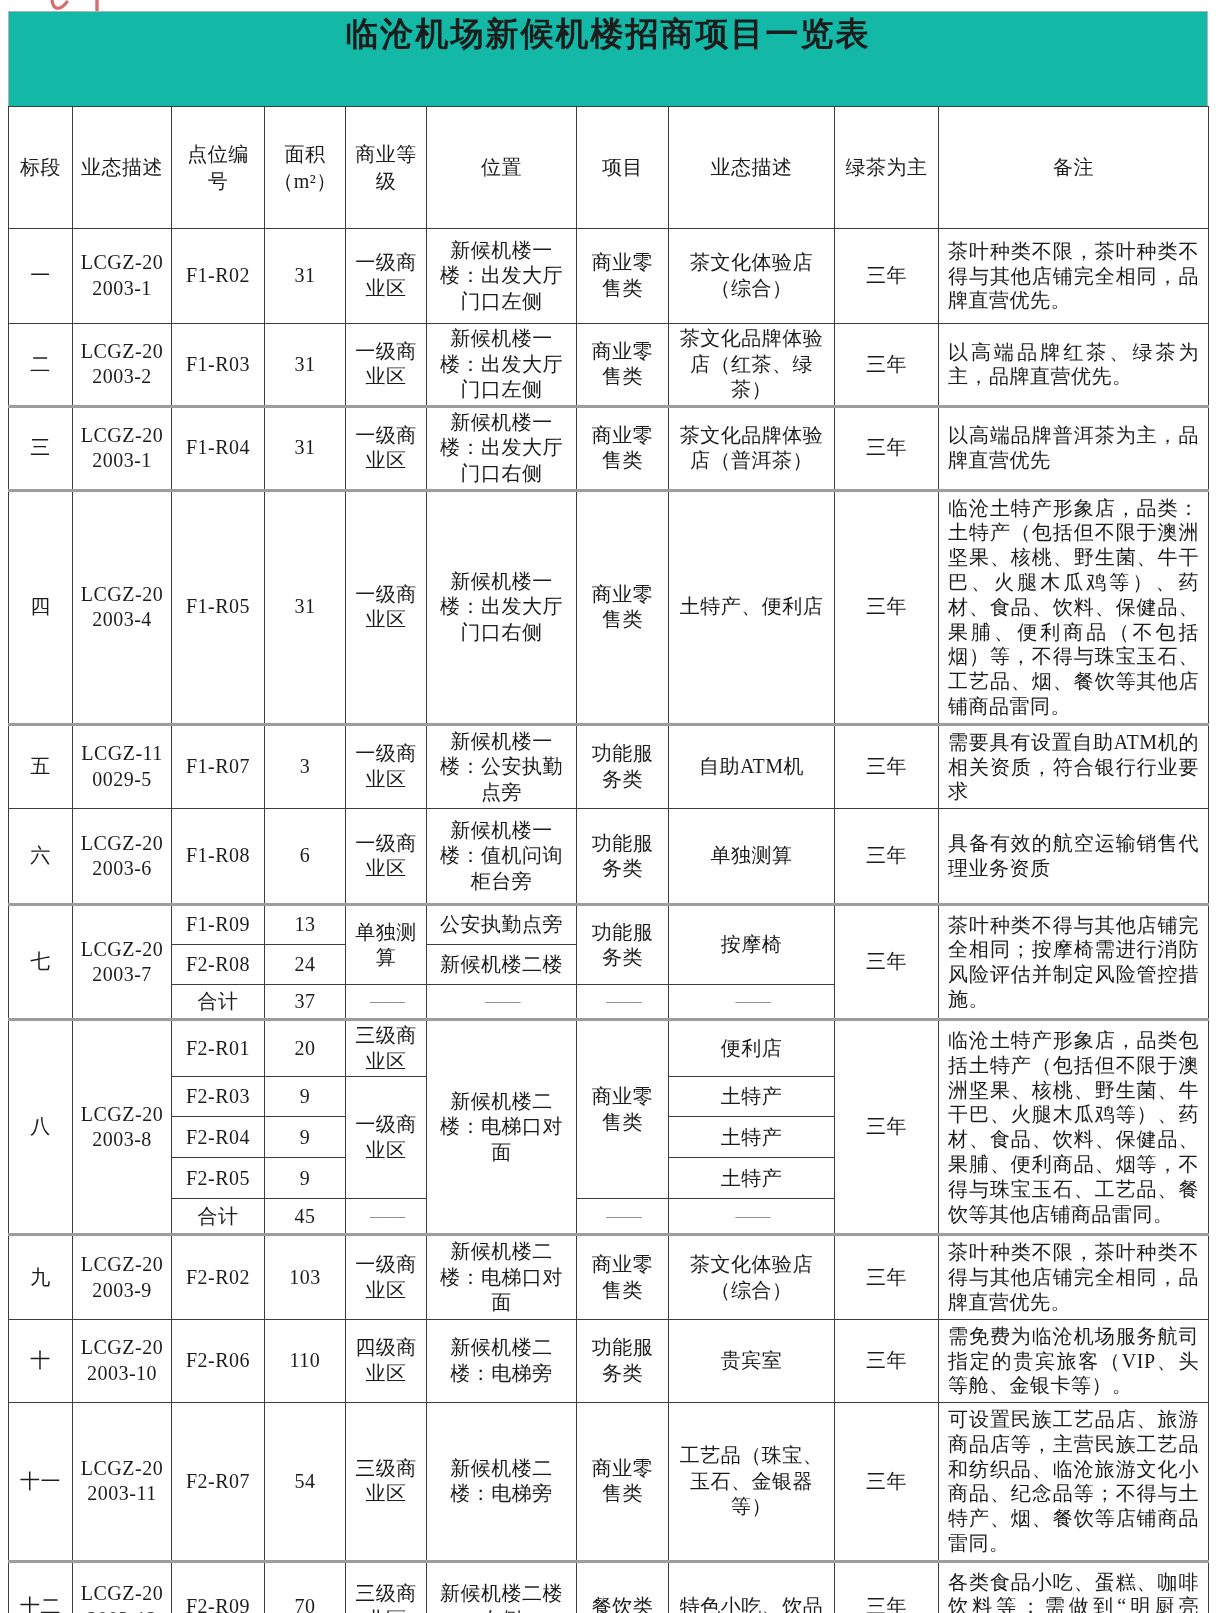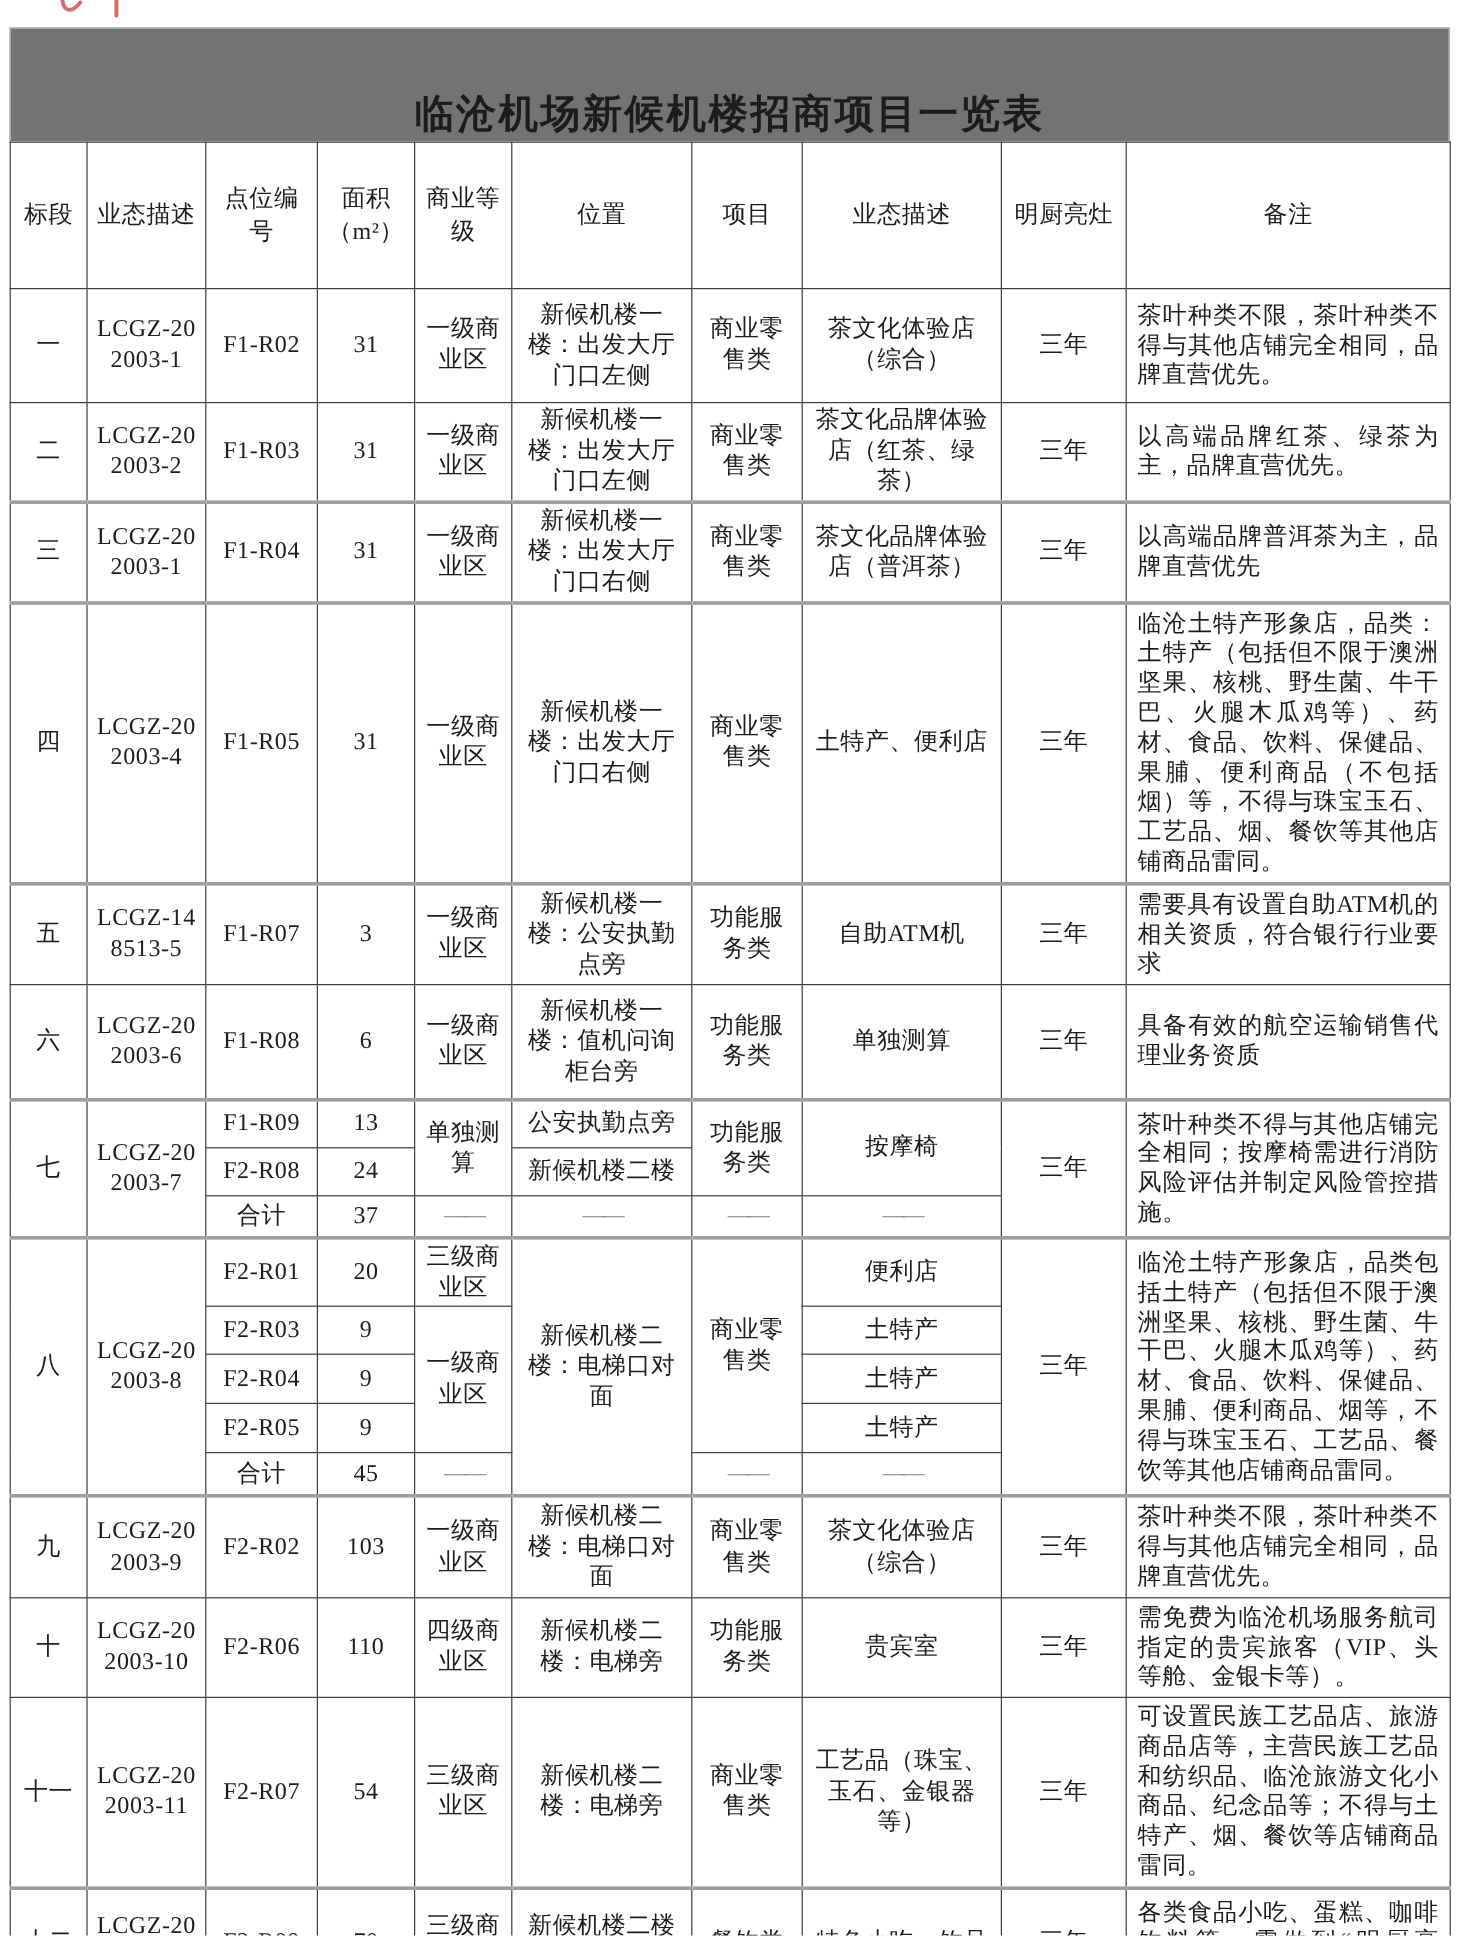--- a/index.html
+++ b/index.html
@@ -4,23 +4,22 @@
 <style>
   html,body { margin:0; padding:0; background:#ffffff; }
   body {
     width:1216px; height:1613px; position:relative;
     font-family:"Liberation Serif","DejaVu Serif",serif;
     color:#1c1c1c;
   }
   .doc { position:absolute; left:8px; top:11px; width:1200px; }
   .title-box {
     border:1px solid #b3b3b3; border-bottom:none;
-    height:94px; display:flex; align-items:flex-end; justify-content:center;
-    background:#737373;
-    margin-top:12px;
+    height:94px; display:flex; align-items:flex-start; justify-content:center;
+    background:#14b8a6;
   }
   .title-box h1 { margin:0; font-size:33px; font-weight:bold; letter-spacing:2px; }
   table {
     border-collapse:collapse; table-layout:fixed; width:1200px;
     font-size:20px; background:#fff;
   }
   td, th {
     border:1px solid #3d3d3d; text-align:center; vertical-align:middle;
     padding:2px 5px; line-height:1.28; word-break:break-all;
     font-weight:normal; white-space:pre-line; letter-spacing:0.5px;
@@ -68,21 +67,21 @@
       <th>业态描述</th>
       <th>点位编
 号</th>
       <th>面积
 （m²）</th>
       <th>商业等
 级</th>
       <th>位置</th>
       <th>项目</th>
       <th>业态描述</th>
-      <th>明厨亮灶</th>
+      <th>绿茶为主</th>
       <th>备注</th>
     </tr>
 
     <tr style="height:95px">
       <td>一</td>
       <td>LCGZ-202003-1</td>
       <td>F1-R02</td>
       <td>31</td>
       <td>一级商业区</td>
       <td>新候机楼一楼：出发大厅门口左侧</td>
@@ -126,21 +125,21 @@
       <td>一级商业区</td>
       <td>新候机楼一楼：出发大厅门口右侧</td>
       <td>商业零售类</td>
       <td>土特产、便利店</td>
       <td>三年</td>
       <td class="note-cell">临沧土特产形象店，品类：土特产（包括但不限于澳洲坚果、核桃、野生菌、牛干巴、火腿木瓜鸡等）、药材、食品、饮料、保健品、果脯、便利商品（不包括烟）等，不得与珠宝玉石、工艺品、烟、餐饮等其他店铺商品雷同。</td>
     </tr>
 
     <tr class="thick" style="height:82px">
       <td>五</td>
-      <td>LCGZ-148513-5</td>
+      <td>LCGZ-110029-5</td>
       <td>F1-R07</td>
       <td>3</td>
       <td>一级商业区</td>
       <td>新候机楼一楼：公安执勤点旁</td>
       <td>功能服务类</td>
       <td>自助ATM机</td>
       <td>三年</td>
       <td class="note-cell">需要具有设置自助ATM机的相关资质，符合银行行业要求</td>
     </tr>
 

